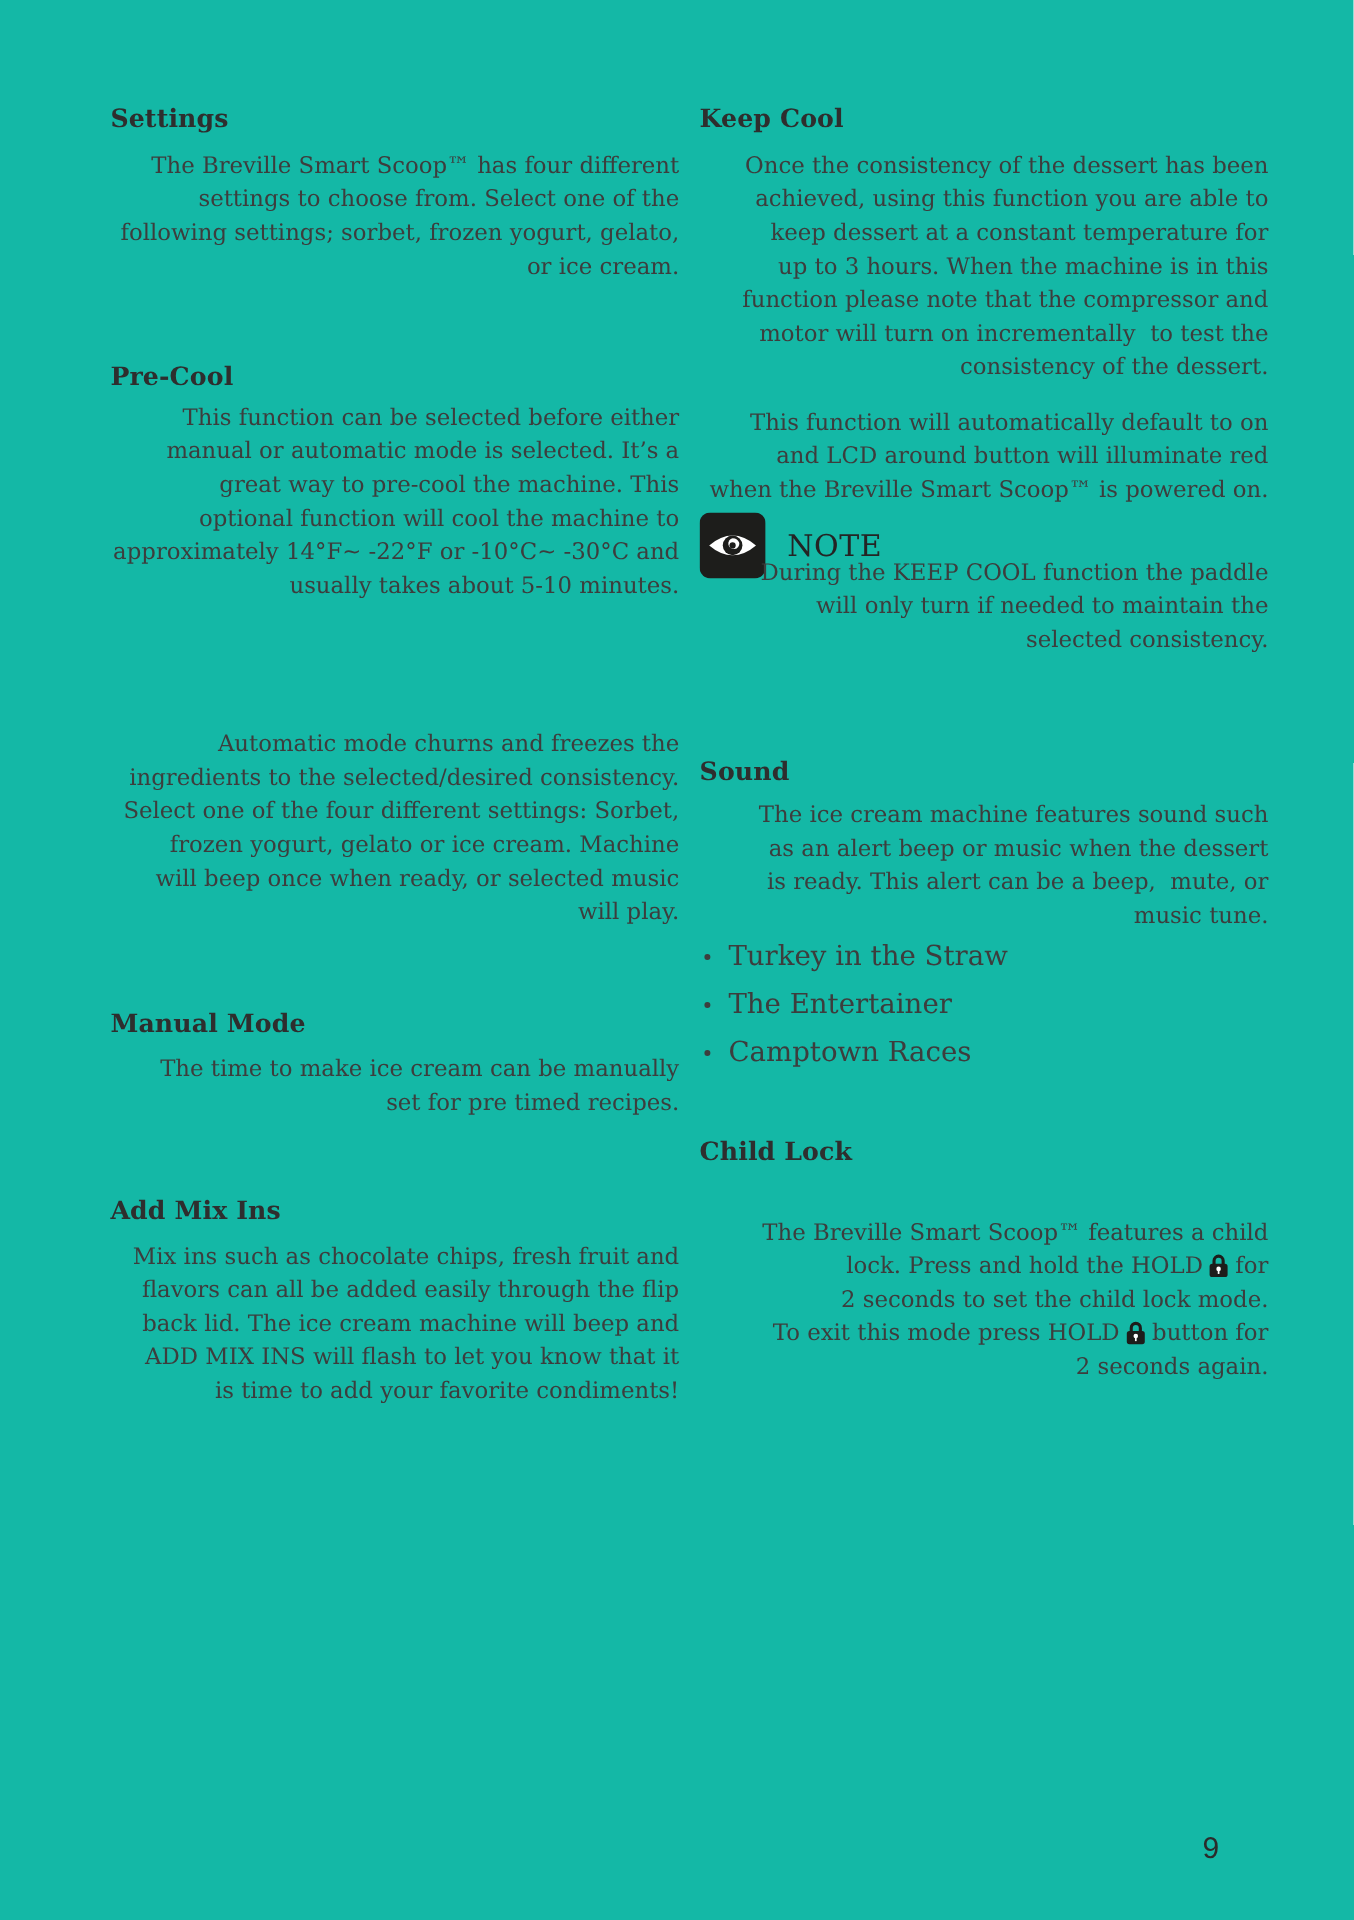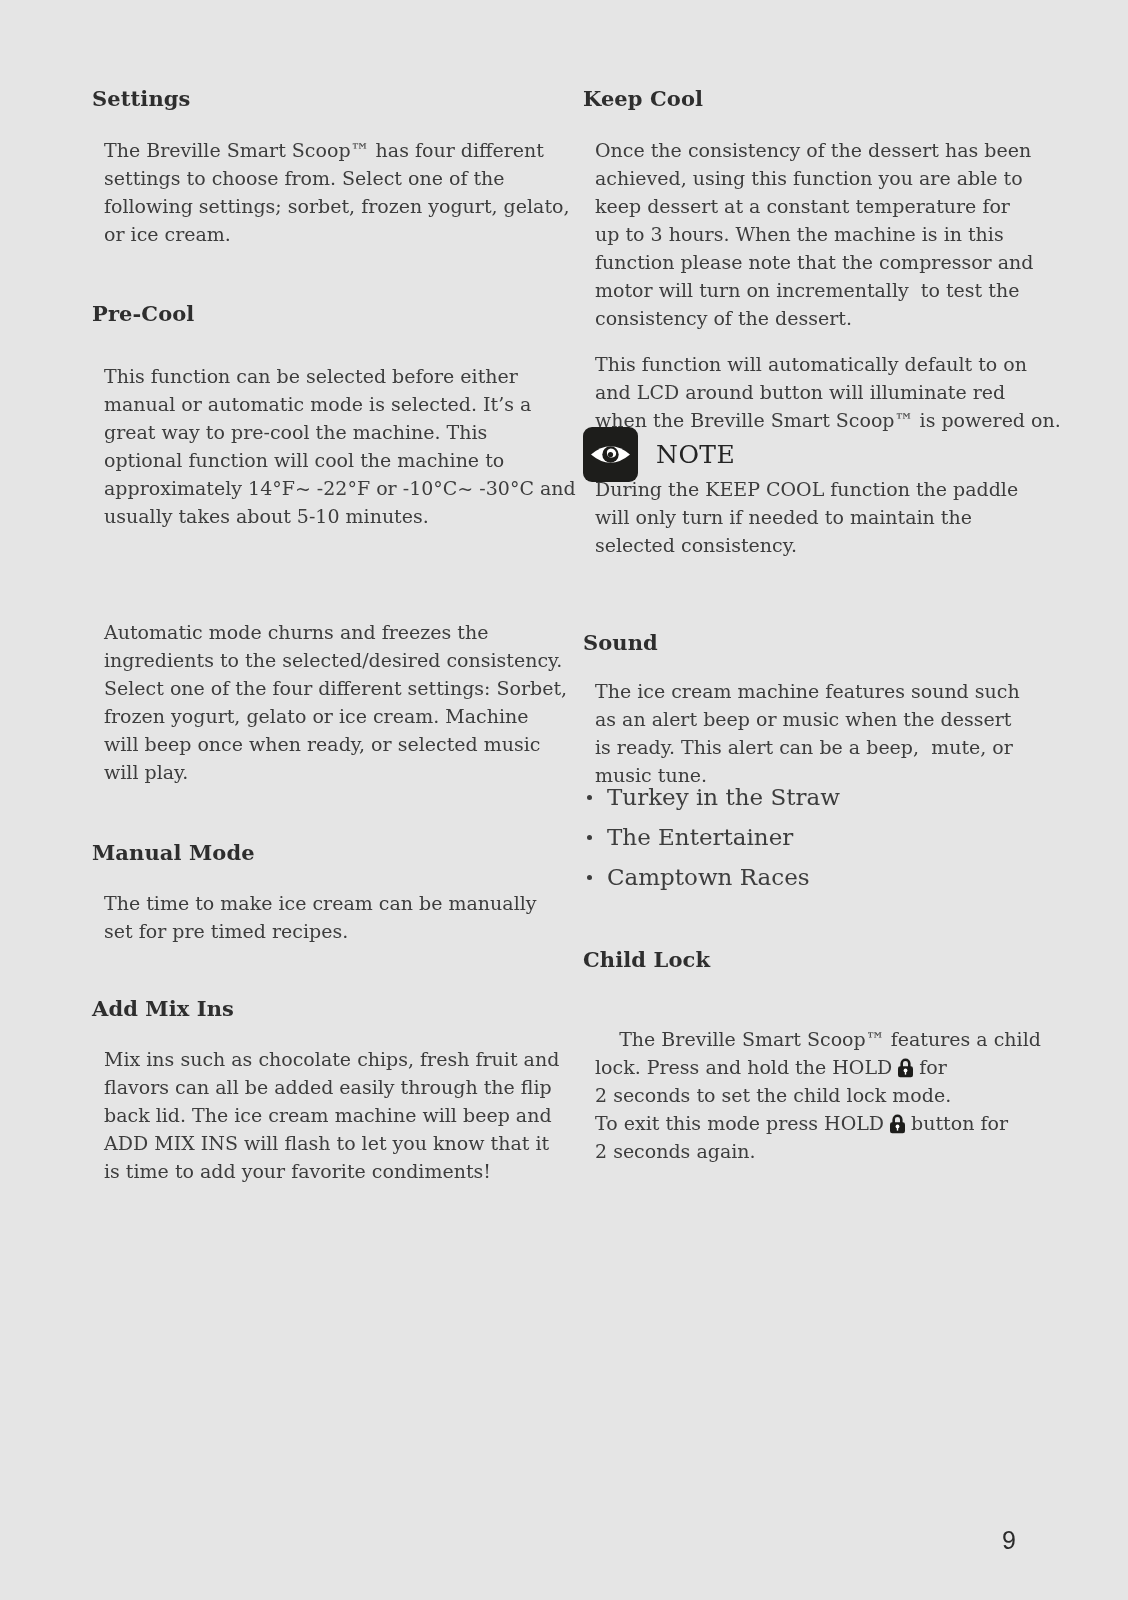--- a/index.html
+++ b/index.html
@@ -1,41 +1,42 @@
 <!DOCTYPE html>
 <html><head>
 <meta charset="utf-8">
 <style>
   html, body { margin: 0; padding: 0; background: #ffffff; }
   .page {
     position: relative;
     width: 1128px;
     height: 1600px;
-    background: #e5e5e5;
+    background: #14b8a6;
     font-family: "DejaVu Serif", serif;
     color: #3d3d3d;
     overflow: hidden;
   }
   .block { position: absolute; }
   .col-left  { left: 92px;  width: 474px; }
   .col-right { left: 583px; width: 474px; }
   .heading {
     margin: 0;
     font-size: 21px;
     line-height: 26px;
     font-weight: bold;
     color: #2e2e2e;
     letter-spacing: 0.1px;
   }
   .body-text {
-    margin: 12px;
+    margin: 0;
     font-size: 19px;
     line-height: 28px;
     white-space: pre;
     color: #3d3d3d;
+    text-align: right;
   }
   .note-row {
     display: flex;
     align-items: center;
     gap: 18px;
     height: 55px;
   }
   .note-badge {
     width: 55px; height: 55px;
     flex: none;
@@ -82,21 +83,21 @@
 
 <div class="page">
 
   <h2 class="block col-left heading" style="top:86px">Settings</h2>
   <p class="block col-left body-text" style="top:124px">The Breville Smart Scoop™ has four different
 settings to choose from. Select one of the
 following settings; sorbet, frozen yogurt, gelato,
 or ice cream.</p>
 
   <h2 class="block col-left heading" style="top:301px">Pre-Cool</h2>
-  <p class="block col-left body-text" style="top:350px">This function can be selected before either
+  <p class="block col-left body-text" style="top:334px">This function can be selected before either
 manual or automatic mode is selected. It’s a
 great way to pre-cool the machine. This
 optional function will cool the machine to
 approximately 14°F~ -22°F or -10°C~ -30°C and
 usually takes about 5-10 minutes.</p>
 
   <p class="block col-left body-text" style="top:606px">Automatic mode churns and freezes the
 ingredients to the selected/desired consistency.
 Select one of the four different settings: Sorbet,
 frozen yogurt, gelato or ice cream. Machine

